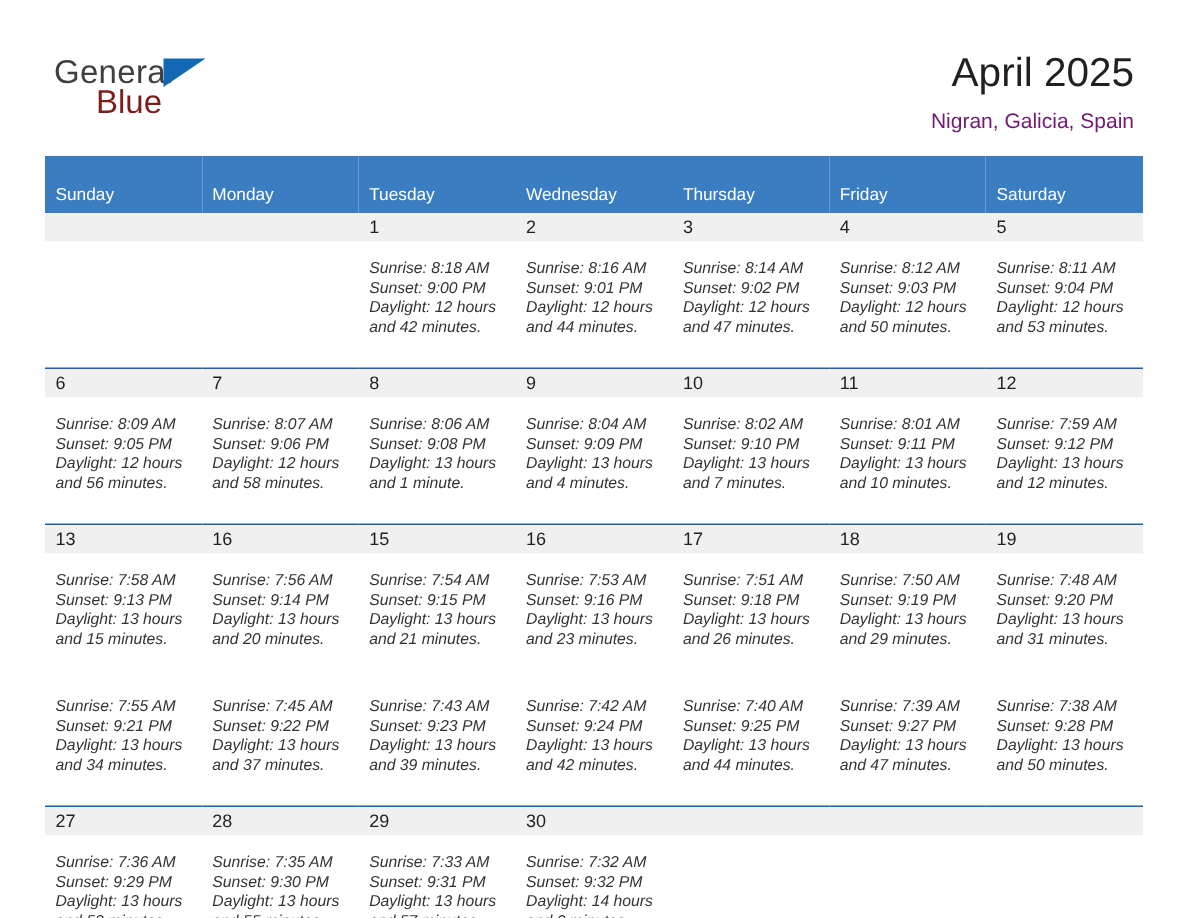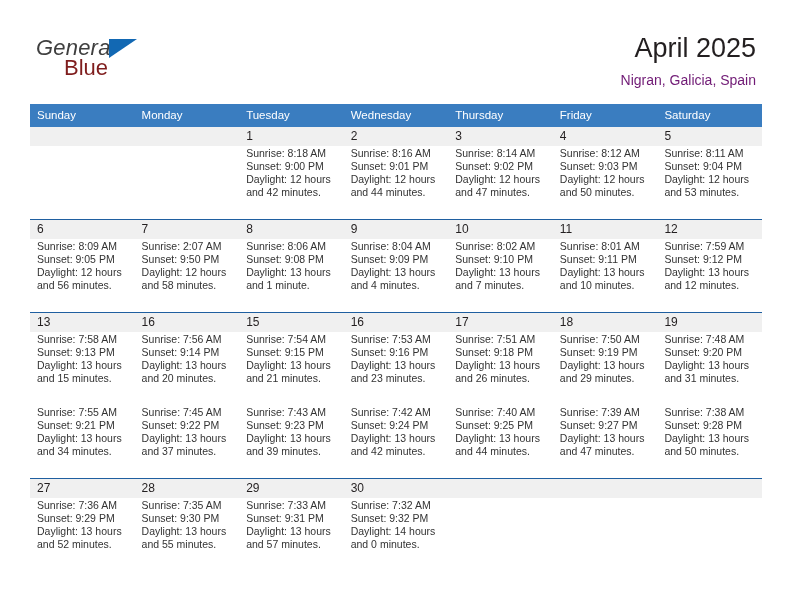--- a/index.html
+++ b/index.html
@@ -37,21 +37,20 @@
     height: 50px;
   }
   .logo-general {
     position: absolute;
     left: 0;
     top: 0;
     font-size: 22px;
     letter-spacing: 0.2px;
     color: #3f3f3f;
     line-height: 24px;
-    font-style: italic;
   }
   .logo-tri {
     position: absolute;
     left: 73px;
     top: 3px;
     width: 0;
     height: 0;
     border-left: 28px solid #1268b3;
     border-bottom: 19px solid transparent;
   }
@@ -97,21 +96,21 @@
     width: 732px;
   }
   table.cal col { width: 104.57px; }
 
   thead th {
     background: #3a7dc0;
     color: #ffffff;
     font-size: 11.5px;
     font-weight: normal;
     text-align: left;
-    padding: 5px 0 5px 7px;
+    padding: 20px 0 5px 7px;
     height: 13px;
     line-height: 13px;
     border: none;
   }
 
   tbody tr.num-row td {
     background: #f0f0f0;
     font-size: 12px;
     color: #231f20;
     padding: 3px 0 3px 7px;
@@ -121,24 +120,25 @@
     border-top: 1.3px solid #1f5fa0;
     border-bottom: none;
   }
   tbody tr.num-row.first td {
     border-top: none;
   }
   tbody tr.info-row td {
     background: #ffffff;
     font-size: 10.5px;
     color: #333333;
-    padding: 1px 6px 10px 7px;
+    padding: 12px 6px 10px 7px;
     vertical-align: top;
     line-height: 13.1px;
     height: 62px;
+    font-style: italic;
   }
   .info-line { white-space: nowrap; display: block; }
 </style>
 </head>
 <body>
 
 <div class="page">
 
   <div class="header">
 
@@ -243,22 +243,22 @@
           <td>12</td>
         </tr>
         <tr class="info-row">
           <td>
             <span class="info-line">Sunrise: 8:09 AM</span>
             <span class="info-line">Sunset: 9:05 PM</span>
             <span class="info-line">Daylight: 12 hours</span>
             <span class="info-line">and 56 minutes.</span>
           </td>
           <td>
-            <span class="info-line">Sunrise: 2:07 AM</span>
-            <span class="info-line">Sunset: 9:50 PM</span>
+            <span class="info-line">Sunrise: 8:07 AM</span>
+            <span class="info-line">Sunset: 9:06 PM</span>
             <span class="info-line">Daylight: 12 hours</span>
             <span class="info-line">and 58 minutes.</span>
           </td>
           <td>
             <span class="info-line">Sunrise: 8:06 AM</span>
             <span class="info-line">Sunset: 9:08 PM</span>
             <span class="info-line">Daylight: 13 hours</span>
             <span class="info-line">and 1 minute.</span>
           </td>
           <td>

